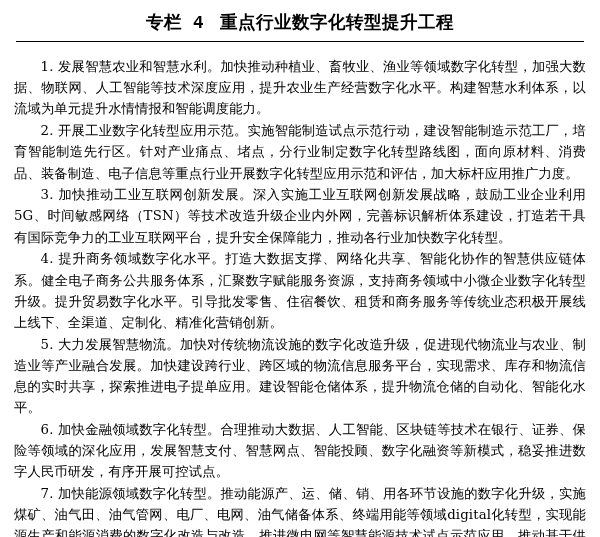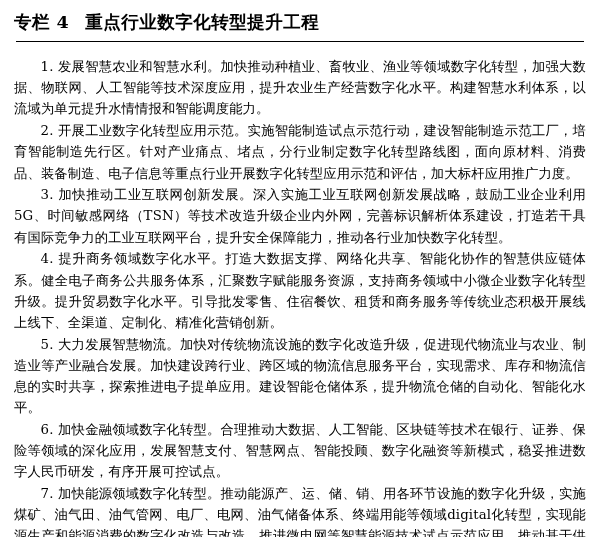--- a/index.html
+++ b/index.html
@@ -15,22 +15,24 @@
     overflow: hidden;
   }
   .page {
     width: 600px;
     height: 537px;
     box-sizing: border-box;
     padding: 8px 14px 0 14px;
     position: relative;
   }
   .title-block {
+    text-align: center;
     padding-top: 2px;
     padding-bottom: 6px;
+    font-family: Liberation Mono, monospace;
   }
   .title-line {
     font-size: 17.5px;
     font-weight: bold;
     letter-spacing: 0.5px;
     white-space: nowrap;
   }
   .title-num {
     margin-right: 16px;
   }

